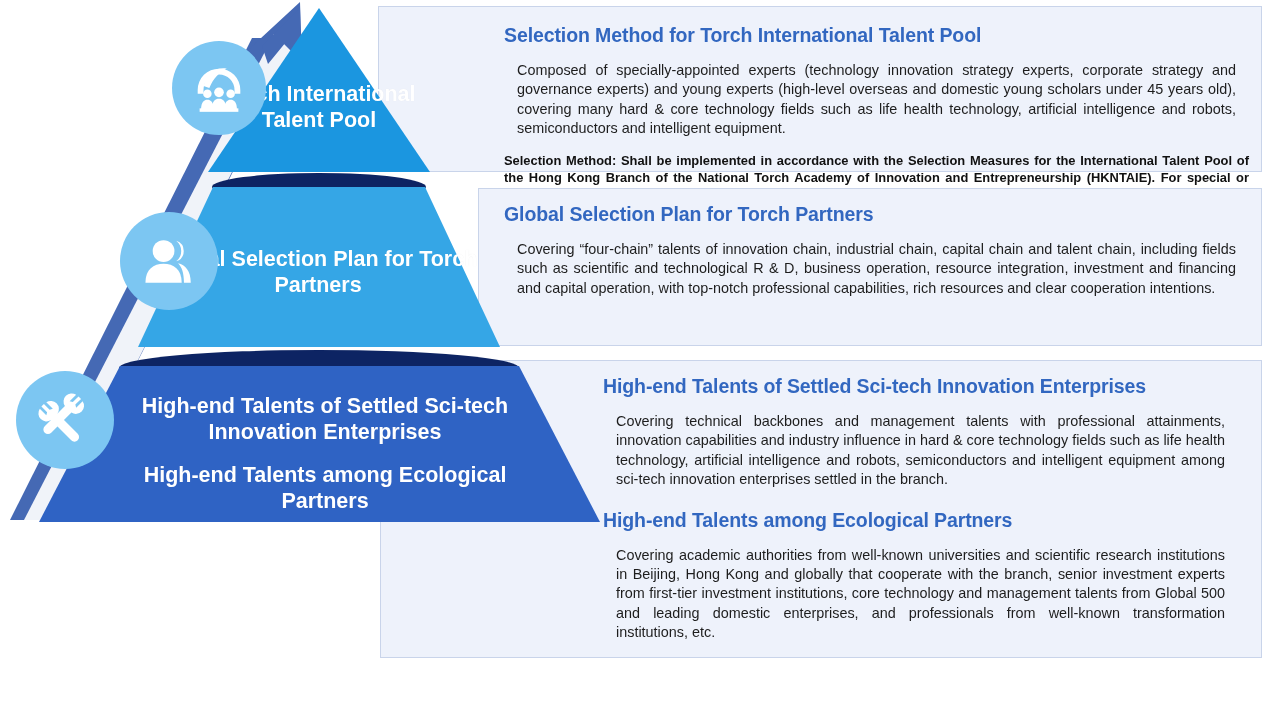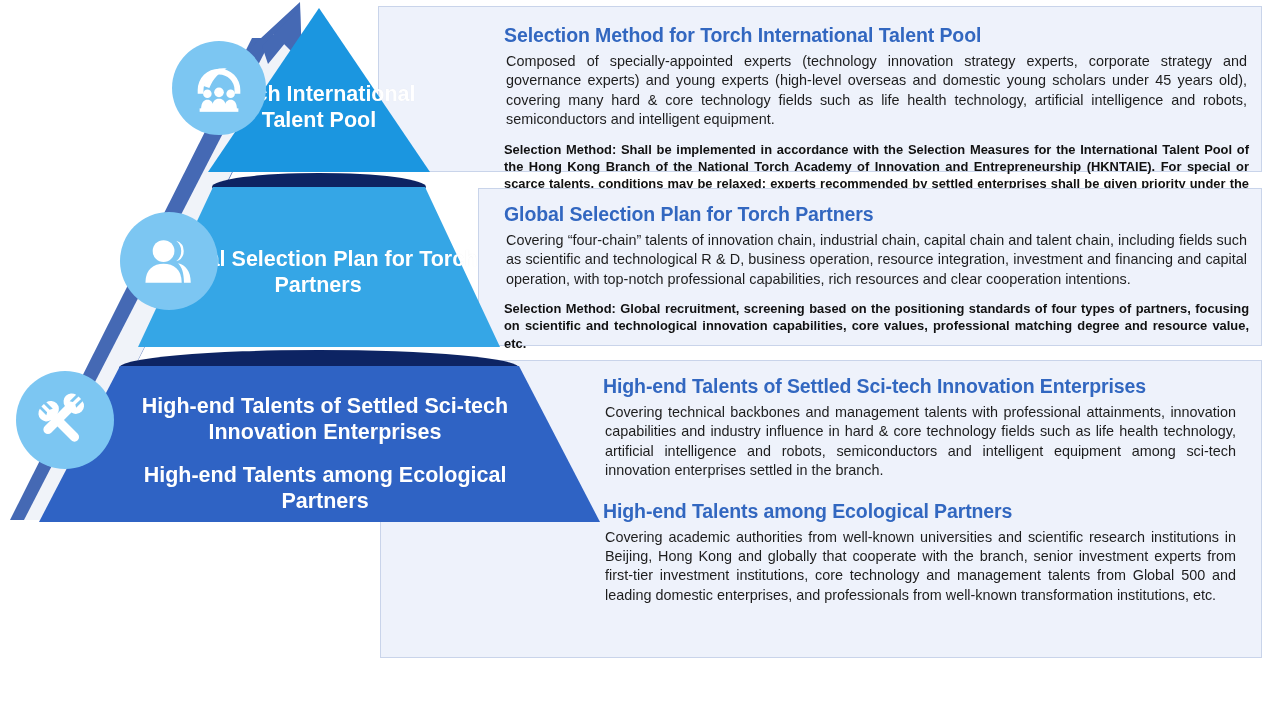--- a/index.html
+++ b/index.html
@@ -36,21 +36,21 @@
     line-height:25px;
     letter-spacing:-0.1px;
     margin:0 0 4px 0;
     white-space:nowrap;
   }
   .sec-body{
     color:#1d1d1d;
     font-size:14.4px;
     line-height:19.4px;
     text-align:justify;
-    margin:2px;
+    margin:13px;
   }
   .sec-method{
     color:#111111;
     font-size:12.9px;
     line-height:17.2px;
     font-weight:bold;
     margin:11px 0 0 0;
     text-align:justify;
   }
   .gap-block{margin-top:18px;}
@@ -93,21 +93,20 @@
       <div class="sec-title">Selection Method for Torch International Talent Pool</div>
       <div class="sec-body">Composed of specially-appointed experts (technology innovation strategy experts, corporate strategy and governance experts) and young experts (high-level overseas and domestic young scholars under 45 years old), covering many hard &amp; core technology fields such as life health technology, artificial intelligence and robots, semiconductors and intelligent equipment.</div>
       <div class="sec-method">Selection Method: Shall be implemented in accordance with the Selection Measures for the International Talent Pool of the Hong Kong Branch of the National Torch Academy of Innovation and Entrepreneurship (HKNTAIE). For special or scarce talents, conditions may be relaxed; experts recommended by settled enterprises shall be given priority under the same conditions.</div>
     </div>
   </div>
 
   <div class="panel" id="panel-2">
     <div class="panel-inner">
       <div class="sec-title">Global Selection Plan for Torch Partners</div>
       <div class="sec-body">Covering “four-chain” talents of innovation chain, industrial chain, capital chain and talent chain, including fields such as scientific and technological R &amp; D, business operation, resource integration, investment and financing and capital operation, with top-notch professional capabilities, rich resources and clear cooperation intentions.</div>
-      <div class="sec-method">Selection Method: Global recruitment, screening based on the positioning standards of four types of partners, focusing on scientific and technological innovation capabilities, core values, professional matching degree and resource value, etc.</div>
     </div>
   </div>
 
   <div class="panel" id="panel-3">
     <div class="panel-inner">
       <div class="sec-title">High-end Talents of Settled Sci-tech Innovation Enterprises</div>
       <div class="sec-body">Covering technical backbones and management talents with professional attainments, innovation capabilities and industry influence in hard &amp; core technology fields such as life health technology, artificial intelligence and robots, semiconductors and intelligent equipment among sci-tech innovation enterprises settled in the branch.</div>
       <div class="sec-title gap-block">High-end Talents among Ecological Partners</div>
       <div class="sec-body">Covering academic authorities from well-known universities and scientific research institutions in Beijing, Hong Kong and globally that cooperate with the branch, senior investment experts from first-tier investment institutions, core technology and management talents from Global 500 and leading domestic enterprises, and professionals from well-known transformation institutions, etc.</div>
     </div>

